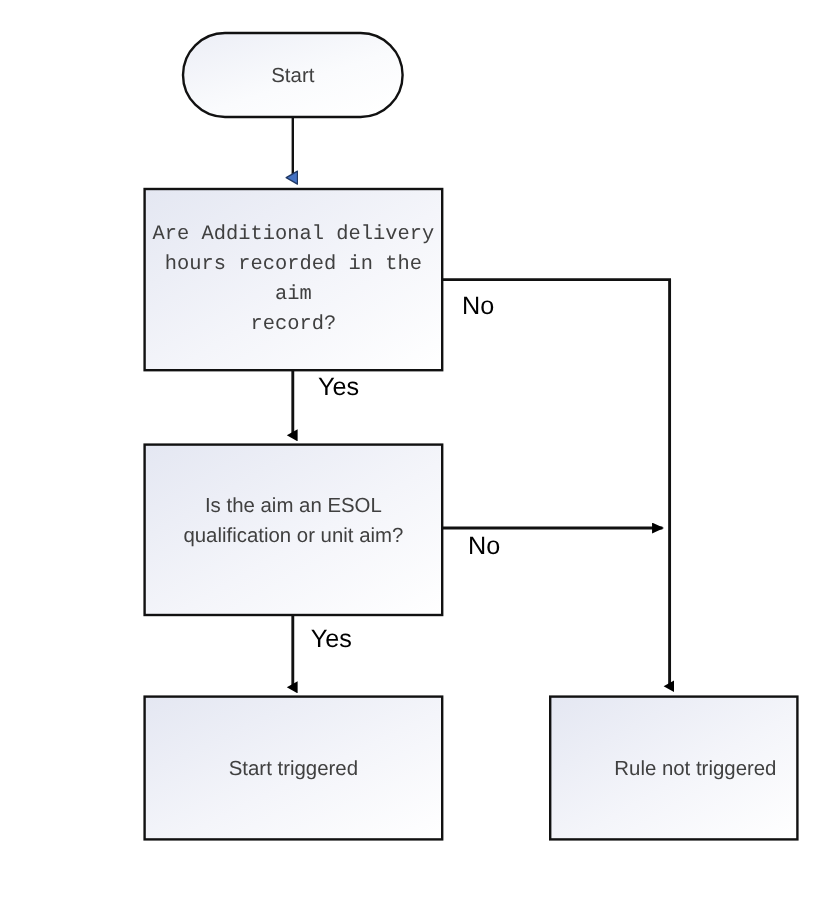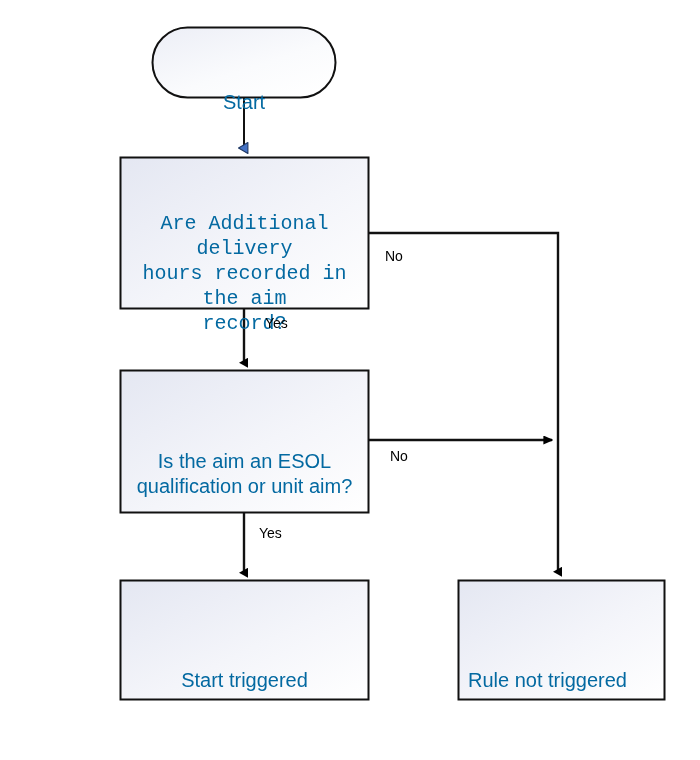--- a/index.html
+++ b/index.html
@@ -20,41 +20,40 @@
     top: 0;
     width: 700px;
     height: 760px;
   }
   .node-label {
     position: absolute;
     display: flex;
     align-items: center;
     justify-content: center;
     text-align: center;
-    color: #0369a1;
+    color: #404040;
     font-family: "Liberation Sans", sans-serif;
-    font-size: 20px;
+    font-size: 17px;
     line-height: 25px;
     pointer-events: none;
     white-space: pre-line;
-    margin-top: 40px;
   }
   .edge-label {
     position: absolute;
     color: #000000;
     font-family: "Liberation Sans", sans-serif;
-    font-size: 14px;
+    font-size: 21px;
     line-height: 20px;
     white-space: nowrap;
   }
   #start-label     { left: 152px; top: 27px;  width: 184px; height: 71px; }
   #decision1-label { left: 126px; top: 163px; width: 237px; height: 140px; font-family: Liberation Mono, monospace; }
   #decision2-label { left: 126px; top: 368px; width: 237px; height: 131px; }
   #triggered-label { left: 126px; top: 586px; width: 237px; height: 108px; }
-  #nottriggered-label { left: 450px; top: 586px; width: 195px; height: 108px; }
+  #nottriggered-label { left: 482px; top: 586px; width: 195px; height: 108px; }
 
   #label-no-1  { left: 385px; top: 246px; }
   #label-yes-1 { left: 265px; top: 313px; }
   #label-no-2  { left: 390px; top: 446px; }
   #label-yes-2 { left: 259px; top: 523px; }
 </style>
 </head>
 <body>
 
 <svg id="flowchart-canvas" viewBox="0 0 700 760">

